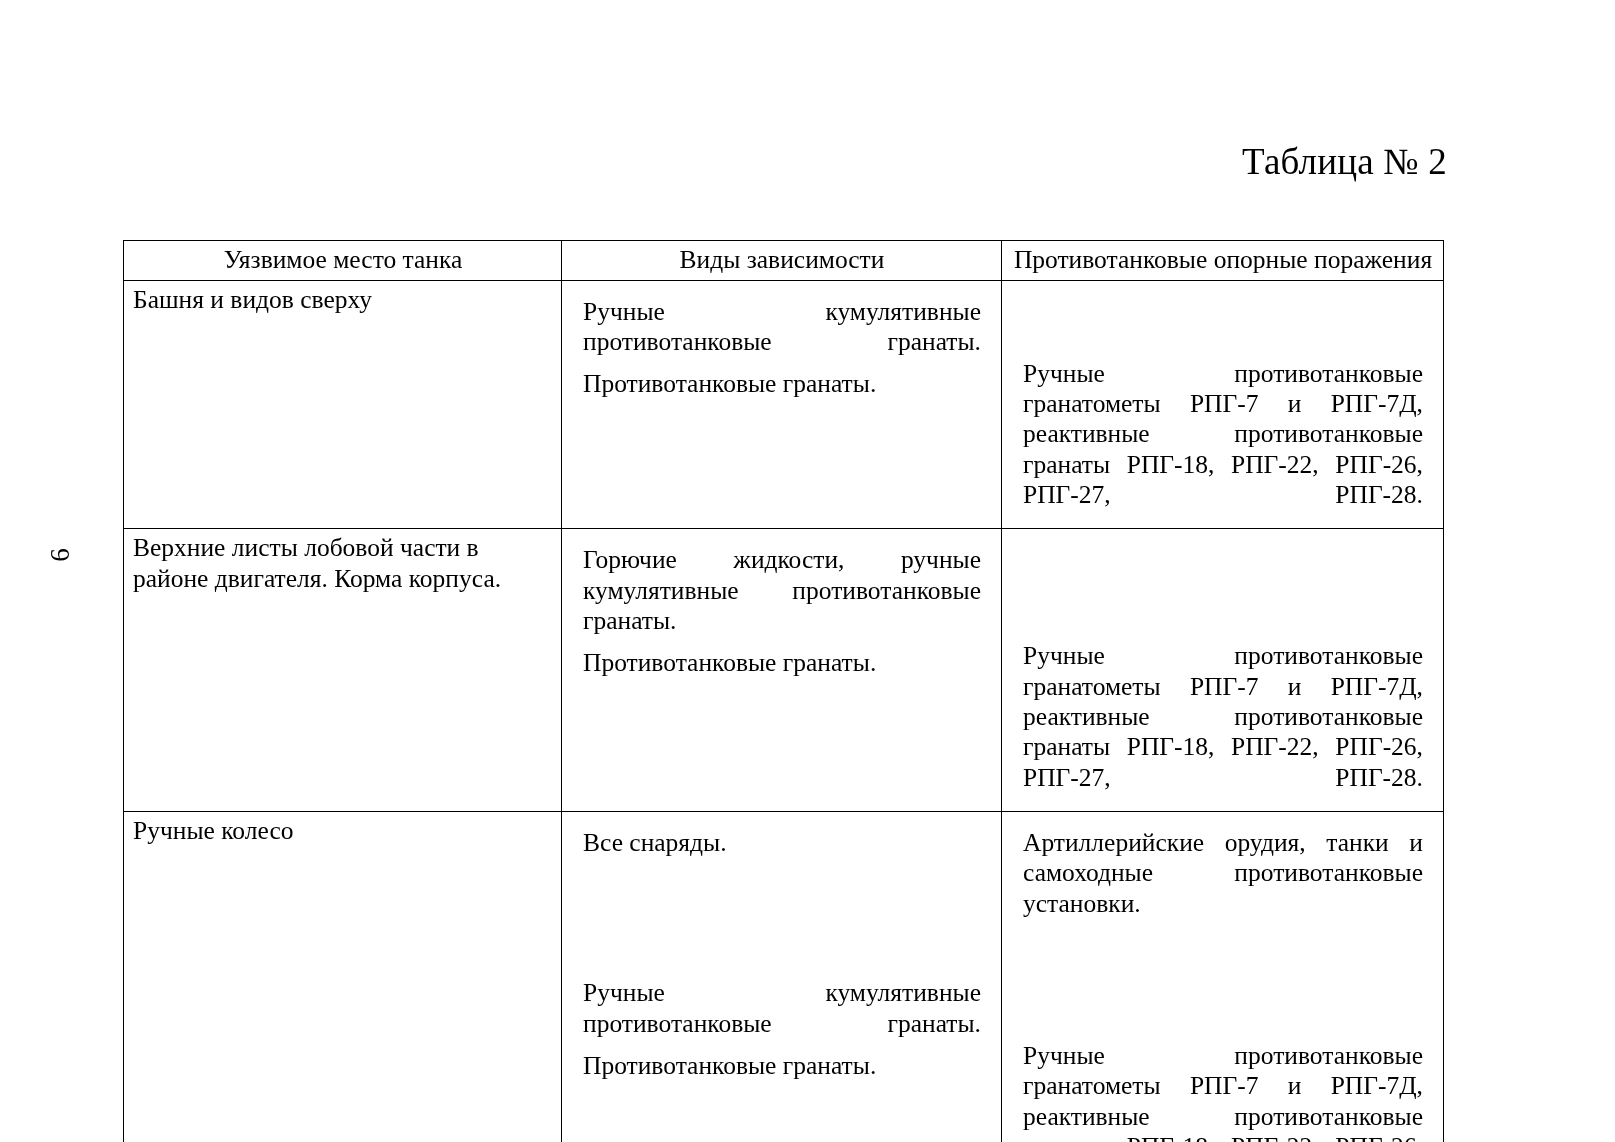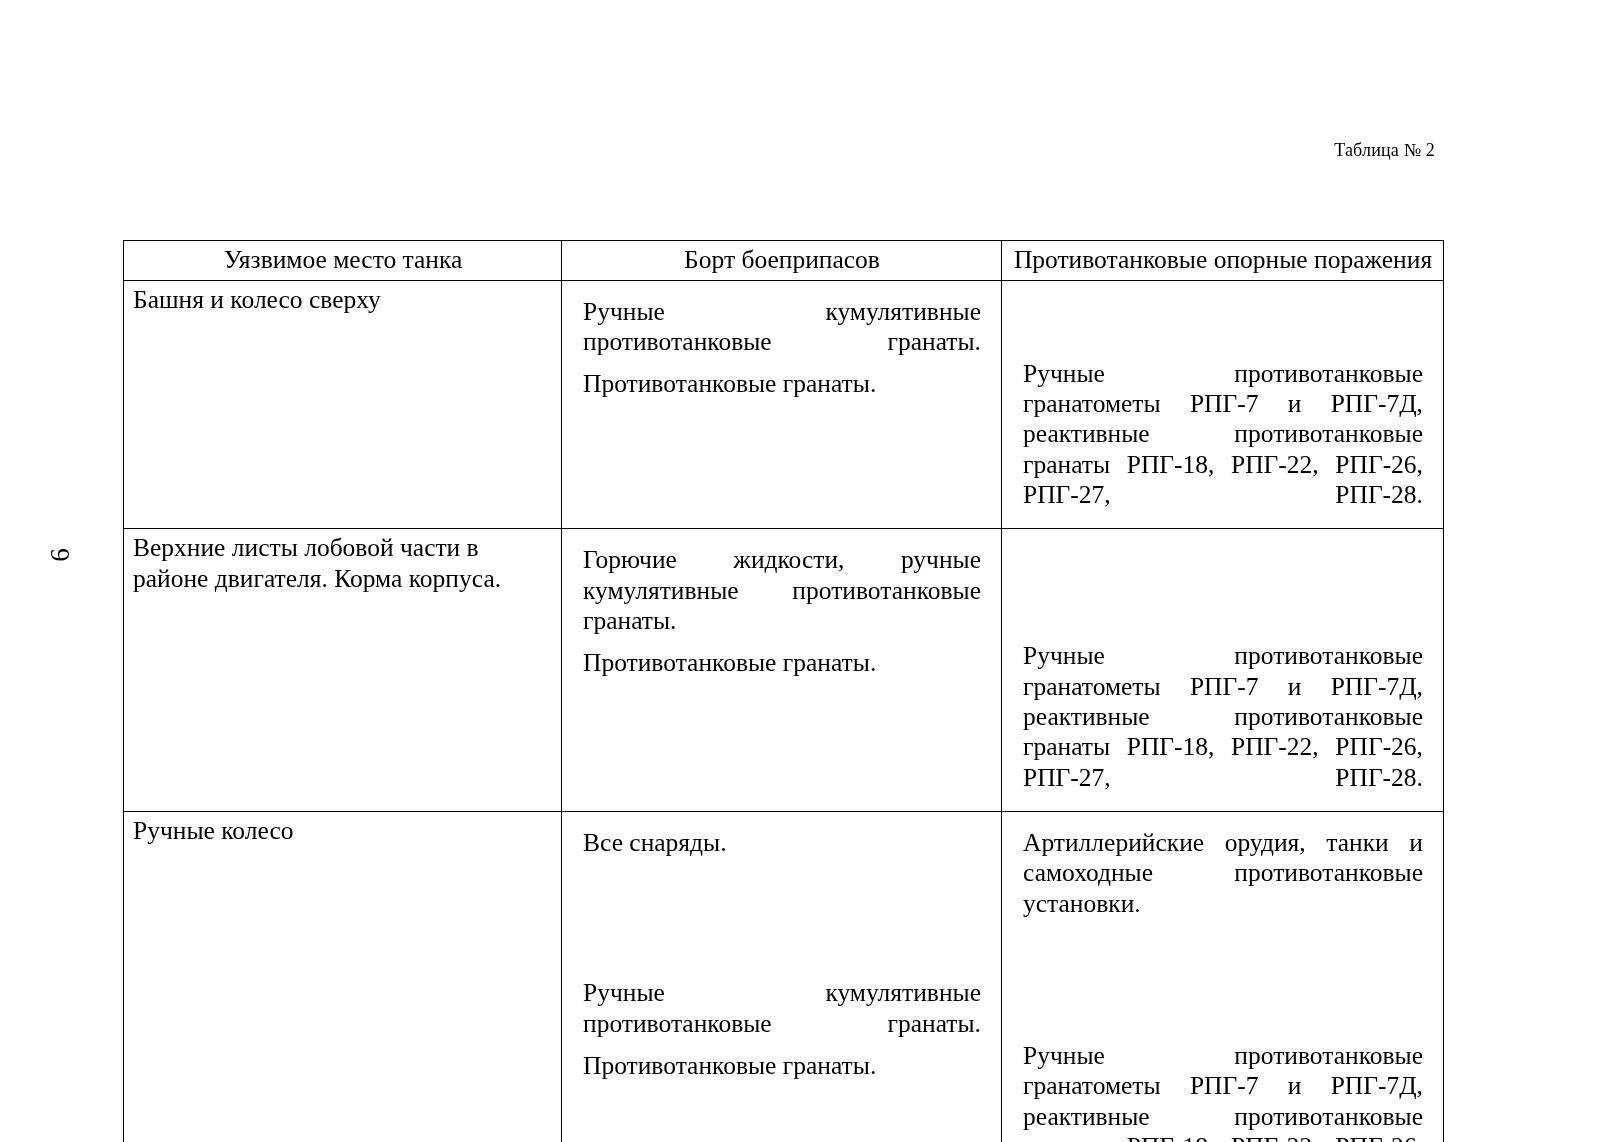--- a/index.html
+++ b/index.html
@@ -33,23 +33,23 @@
     line-height: 70px;
     text-align: center;
     transform: rotate(-90deg);
     transform-origin: center center;
     color: #000;
     user-select: none;
   }
 
   .table-caption-number {
     position: absolute;
-    right: 180px;
+    right: 168px;
     top: 140px;
-    font-size: 18px;
+    font-size: 37px;
     letter-spacing: 0.2px;
     white-space: nowrap;
     margin-left: 44px;
   }
 
   .table-title {
     position: absolute;
     left: 125px;
     top: 188px;
     width: 1320px;
@@ -128,29 +128,29 @@
 
   <table class="doc-table">
     <colgroup>
       <col class="c1">
         <col class="c2">
         <col class="c3">
     </colgroup>
     <thead>
       <tr>
         <th>Уязвимое место танка</th>
-        <th>Борт боеприпасов</th>
+        <th>Виды зависимости</th>
         <th>Противотанковые опорные поражения</th>
       </tr>
     </thead>
     <tbody>
 
       <tr>
         <td class="cell-left">
-          <p class="line">Башня и колесо сверху</p>
+          <p class="line">Башня и видов сверху</p>
           <div class="spacer-xl"></div>
           <div class="spacer-md"></div>
         </td>
         <td class="cell-just">
           <p class="just-para stretch">Ручные кумулятивные противотанковые гранаты.</p>
           <p class="just-para">Противотанковые гранаты.</p>
         </td>
         <td class="cell-just">
           <div class="spacer-lg"></div>
           <p class="just-para stretch">Ручные противотанковые гранатометы РПГ-7 и РПГ-7Д, реактивные противотанковые гранаты РПГ-18, РПГ-22, РПГ-26, РПГ-27, РПГ-28.</p>

